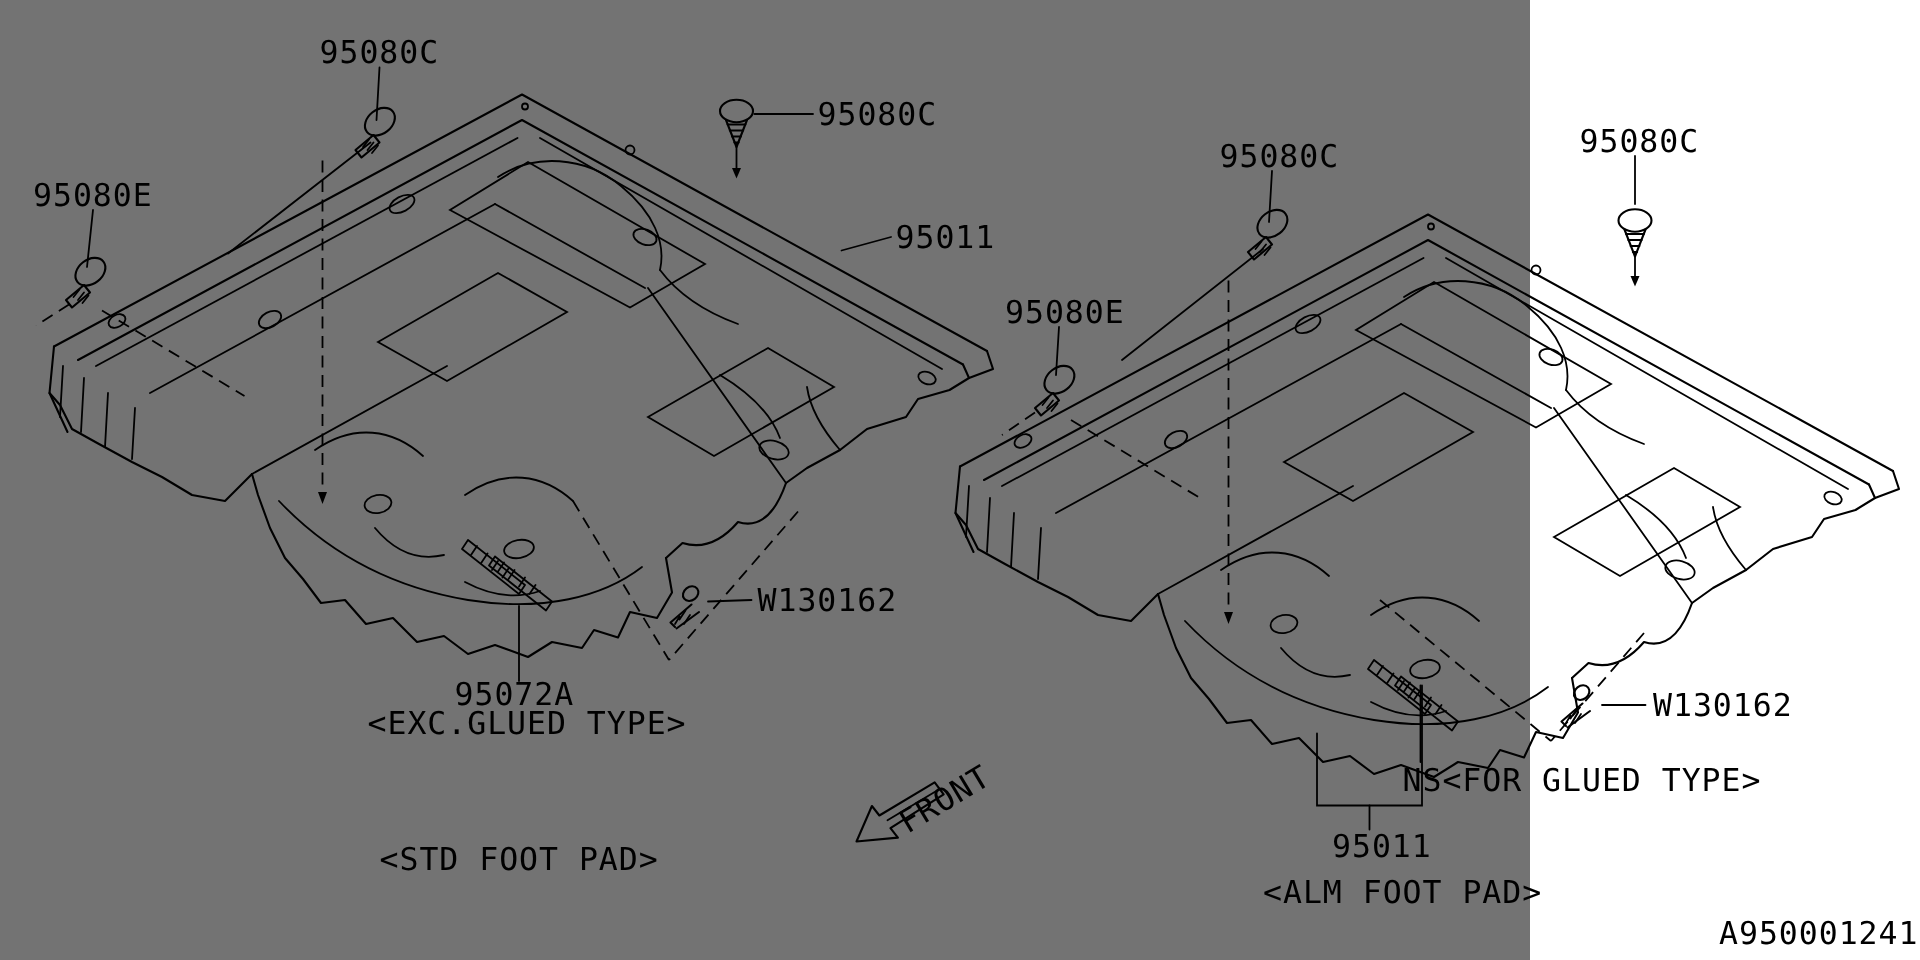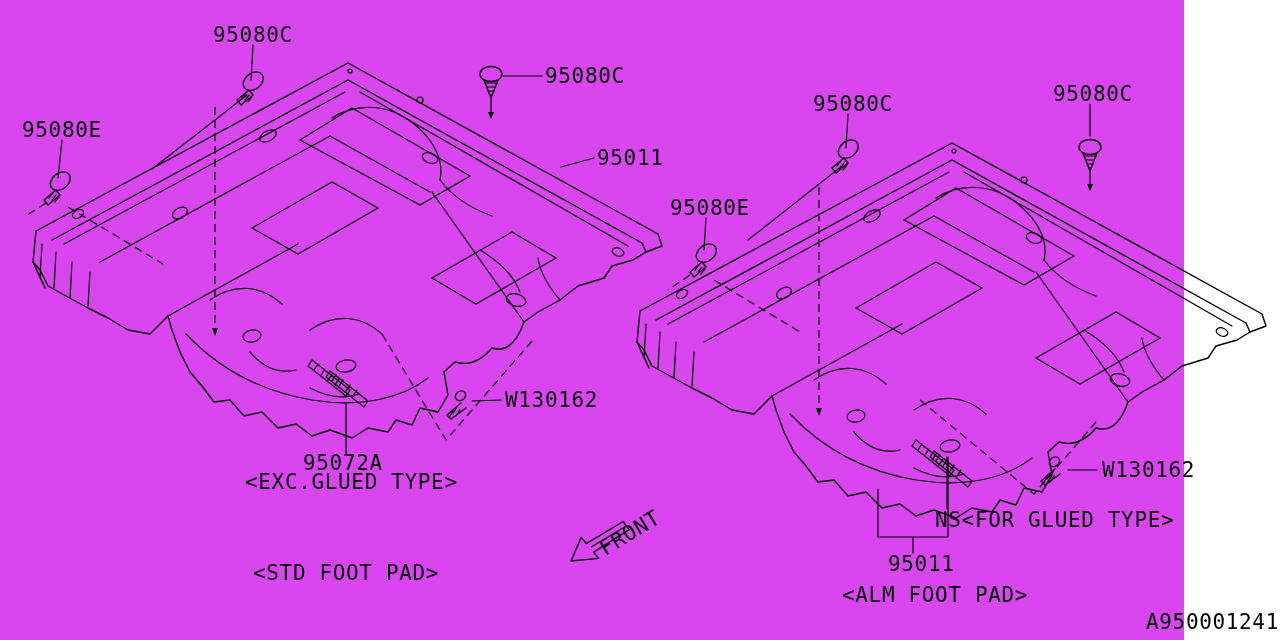--- a/index.html
+++ b/index.html
@@ -1,16 +1,16 @@
 <!DOCTYPE html>
 <html><head>
 <meta charset="utf-8">
 <style>
   html,body{margin:0;padding:0;background:#ffffff;width:1280px;height:640px;overflow:hidden;}
-  #stage{width:1184px;height:640px;position:relative;background:#d946ef;}
+  #stage{width:1020px;height:640px;position:relative;background:#737373;}
   svg{display:block;}
   .ln{stroke:#000;fill:none;stroke-width:1.4;stroke-linecap:round;stroke-linejoin:round;}
   .thin{stroke:#000;fill:none;stroke-width:1.2;stroke-linecap:round;}
   .dash{stroke:#000;fill:none;stroke-width:1.2;stroke-dasharray:8 5;stroke-linecap:butt;}
   .arrowhead{fill:#000;stroke:none;}
   text{font-family:"DejaVu Sans Mono","Liberation Mono",monospace;font-size:21px;letter-spacing:0.65px;fill:#000;}
 </style>
 </head>
 <body>
 

